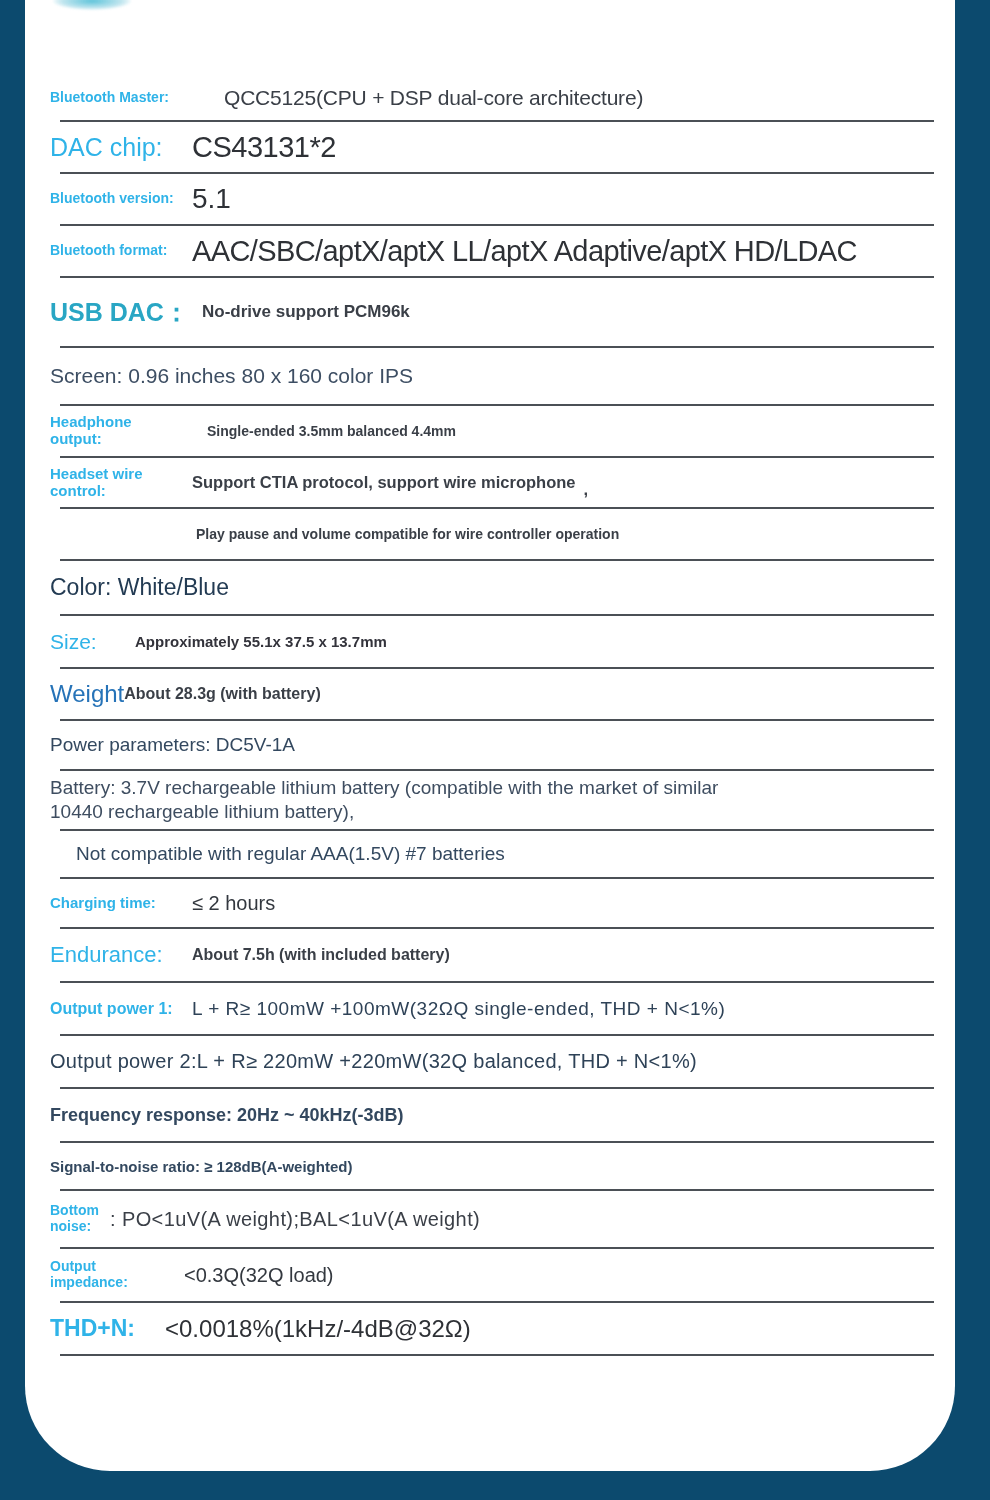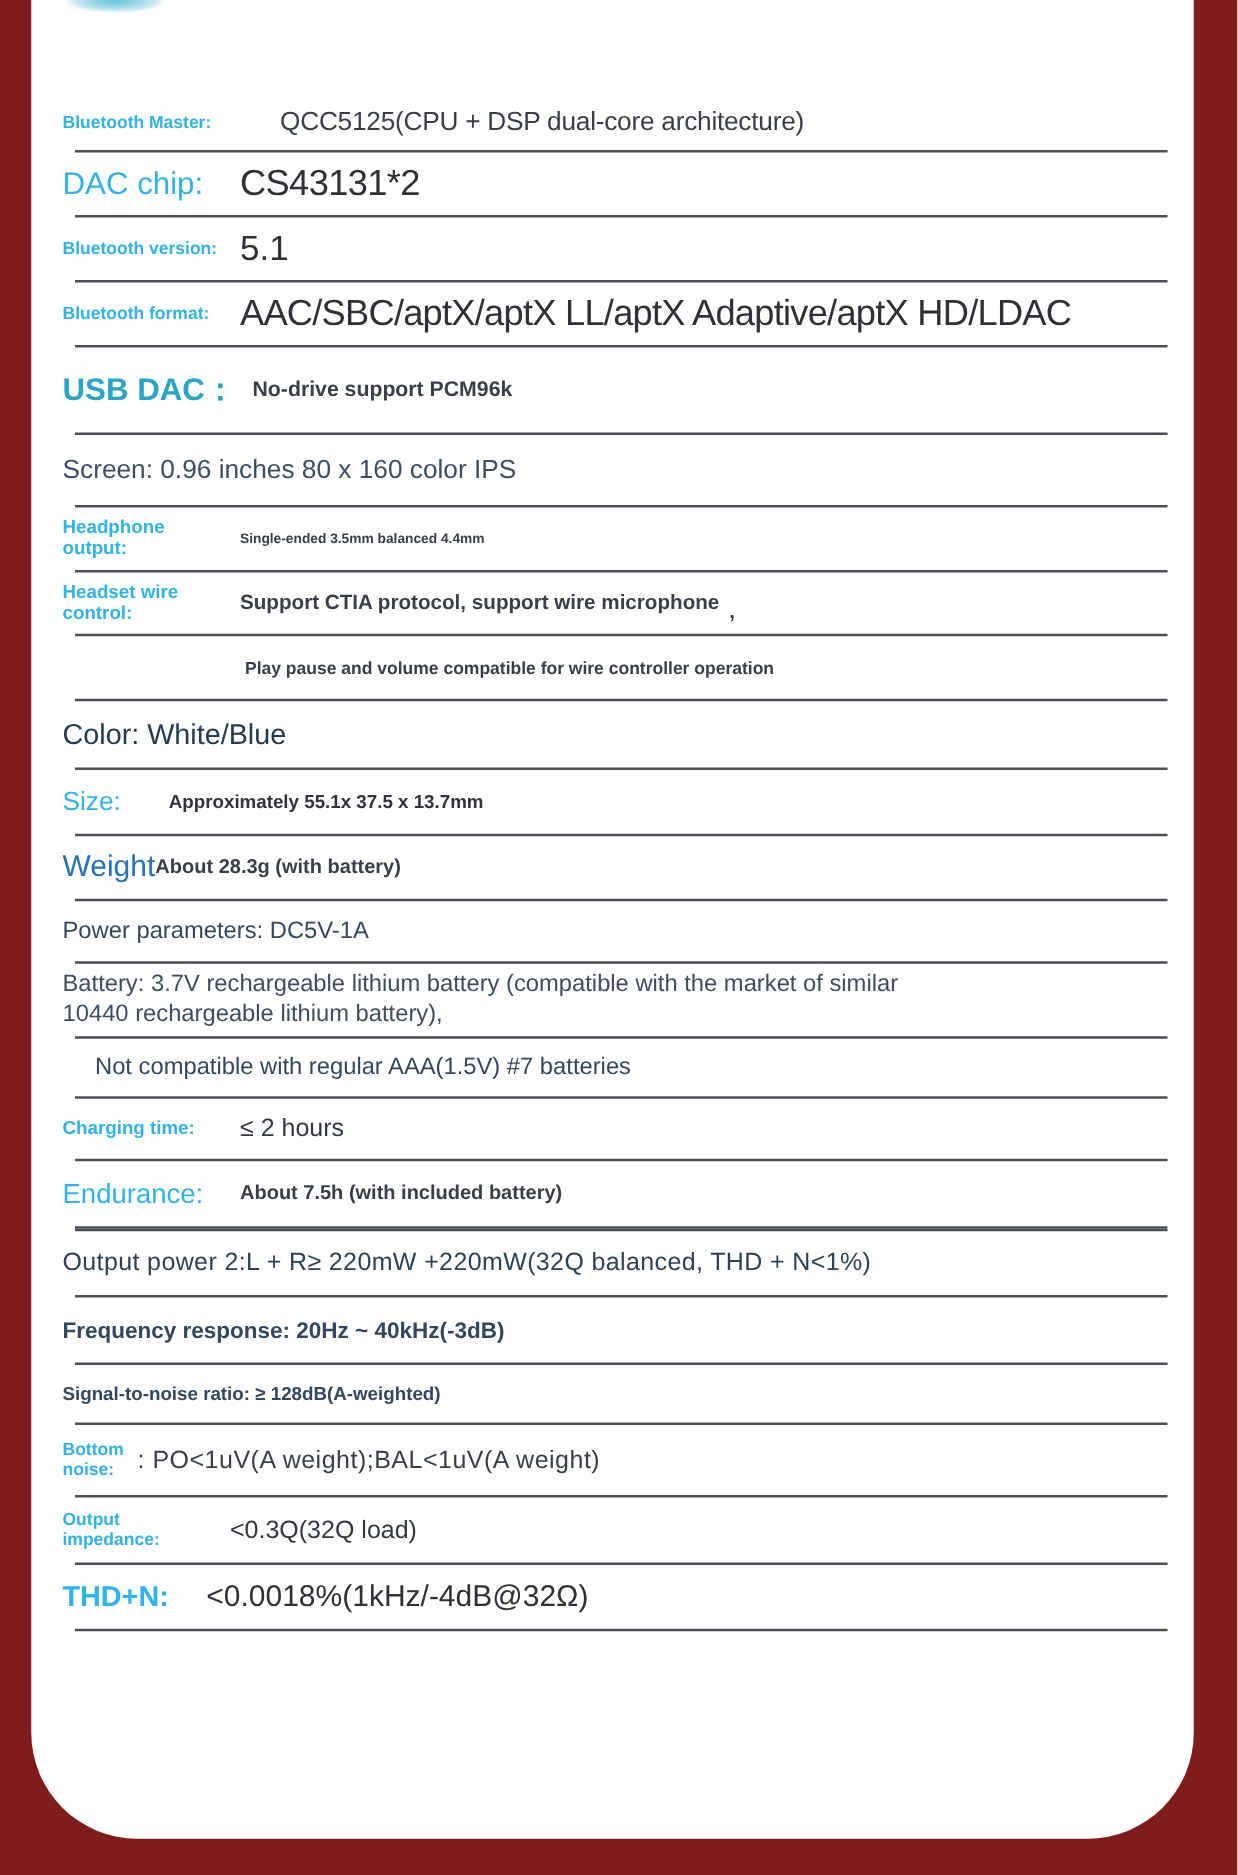--- a/index.html
+++ b/index.html
@@ -1,20 +1,20 @@
 <!DOCTYPE html>
 <html><head>
 <meta charset="utf-8">
 <style>
   html,body{margin:0;padding:0;}
   body{font-family:"Liberation Sans","DejaVu Sans",sans-serif;}
   .stage{
     position:relative;
     width:990px;height:1500px;
-    background:#7f1d1d;
+    background:#0c4a6e;
     overflow:hidden;
   }
   .card{
     position:absolute;
     left:25px;top:0;right:35px;bottom:29px;
     background:#ffffff;
     border-bottom-left-radius:85px;
     border-bottom-right-radius:85px;
   }
   .logo-smudge{
@@ -56,21 +56,21 @@
 
   .row-usb-dac{height:68px;}
   .row-usb-dac .label{flex-basis:152px;font-size:25px;font-weight:700;color:#29A6C4;}
   .row-usb-dac .value{font-size:17px;font-weight:600;}
 
   .row-screen{height:56px;}
   .row-screen .value{font-size:21px;font-weight:500;color:#3D4E63;}
 
   .row-headphone-output{height:50px;}
   .row-headphone-output .label{font-size:15px;font-weight:600;}
-  .row-headphone-output .value{font-size:11px;font-weight:600;}
+  .row-headphone-output .value{font-size:14px;font-weight:600;margin-left:15px;}
 
   .row-headset-wire{height:49px;}
   .row-headset-wire .label{font-size:15px;font-weight:600;}
   .row-headset-wire .value{font-size:16.5px;font-weight:600;}
   .row-headset-wire .suffix{display:inline;position:relative;top:7px;left:8px;}
 
   .row-wire-note{height:50px;}
   .row-wire-note .value{margin-left:146px;font-size:14px;font-weight:600;color:#3A3F47;}
 
   .row-color{height:53px;}
@@ -232,20 +232,26 @@
           <div class="value">≤ 2 hours</div>
         </div>
         <div class="divider"></div>
         <div class="row row-endurance kind-labeled">
           <div class="label">
             <span>Endurance:</span>
           </div>
           <div class="value">About 7.5h (with included battery)</div>
         </div>
         <div class="divider"></div>
+        <div class="row row-output-power-1 kind-labeled">
+          <div class="label">
+            <span>Output power 1:</span>
+          </div>
+          <div class="value">L + R≥ 100mW +100mW(32ΩQ single-ended, THD + N&lt;1%)</div>
+        </div>
         <div class="divider"></div>
         <div class="row row-output-power-2 kind-plain">
           <div class="value">Output power 2:L + R≥ 220mW +220mW(32Q balanced, THD + N&lt;1%)</div>
         </div>
         <div class="divider"></div>
         <div class="row row-frequency kind-plain">
           <div class="value">Frequency response: 20Hz ~ 40kHz(-3dB)</div>
         </div>
         <div class="divider"></div>
         <div class="row row-snr kind-plain">

